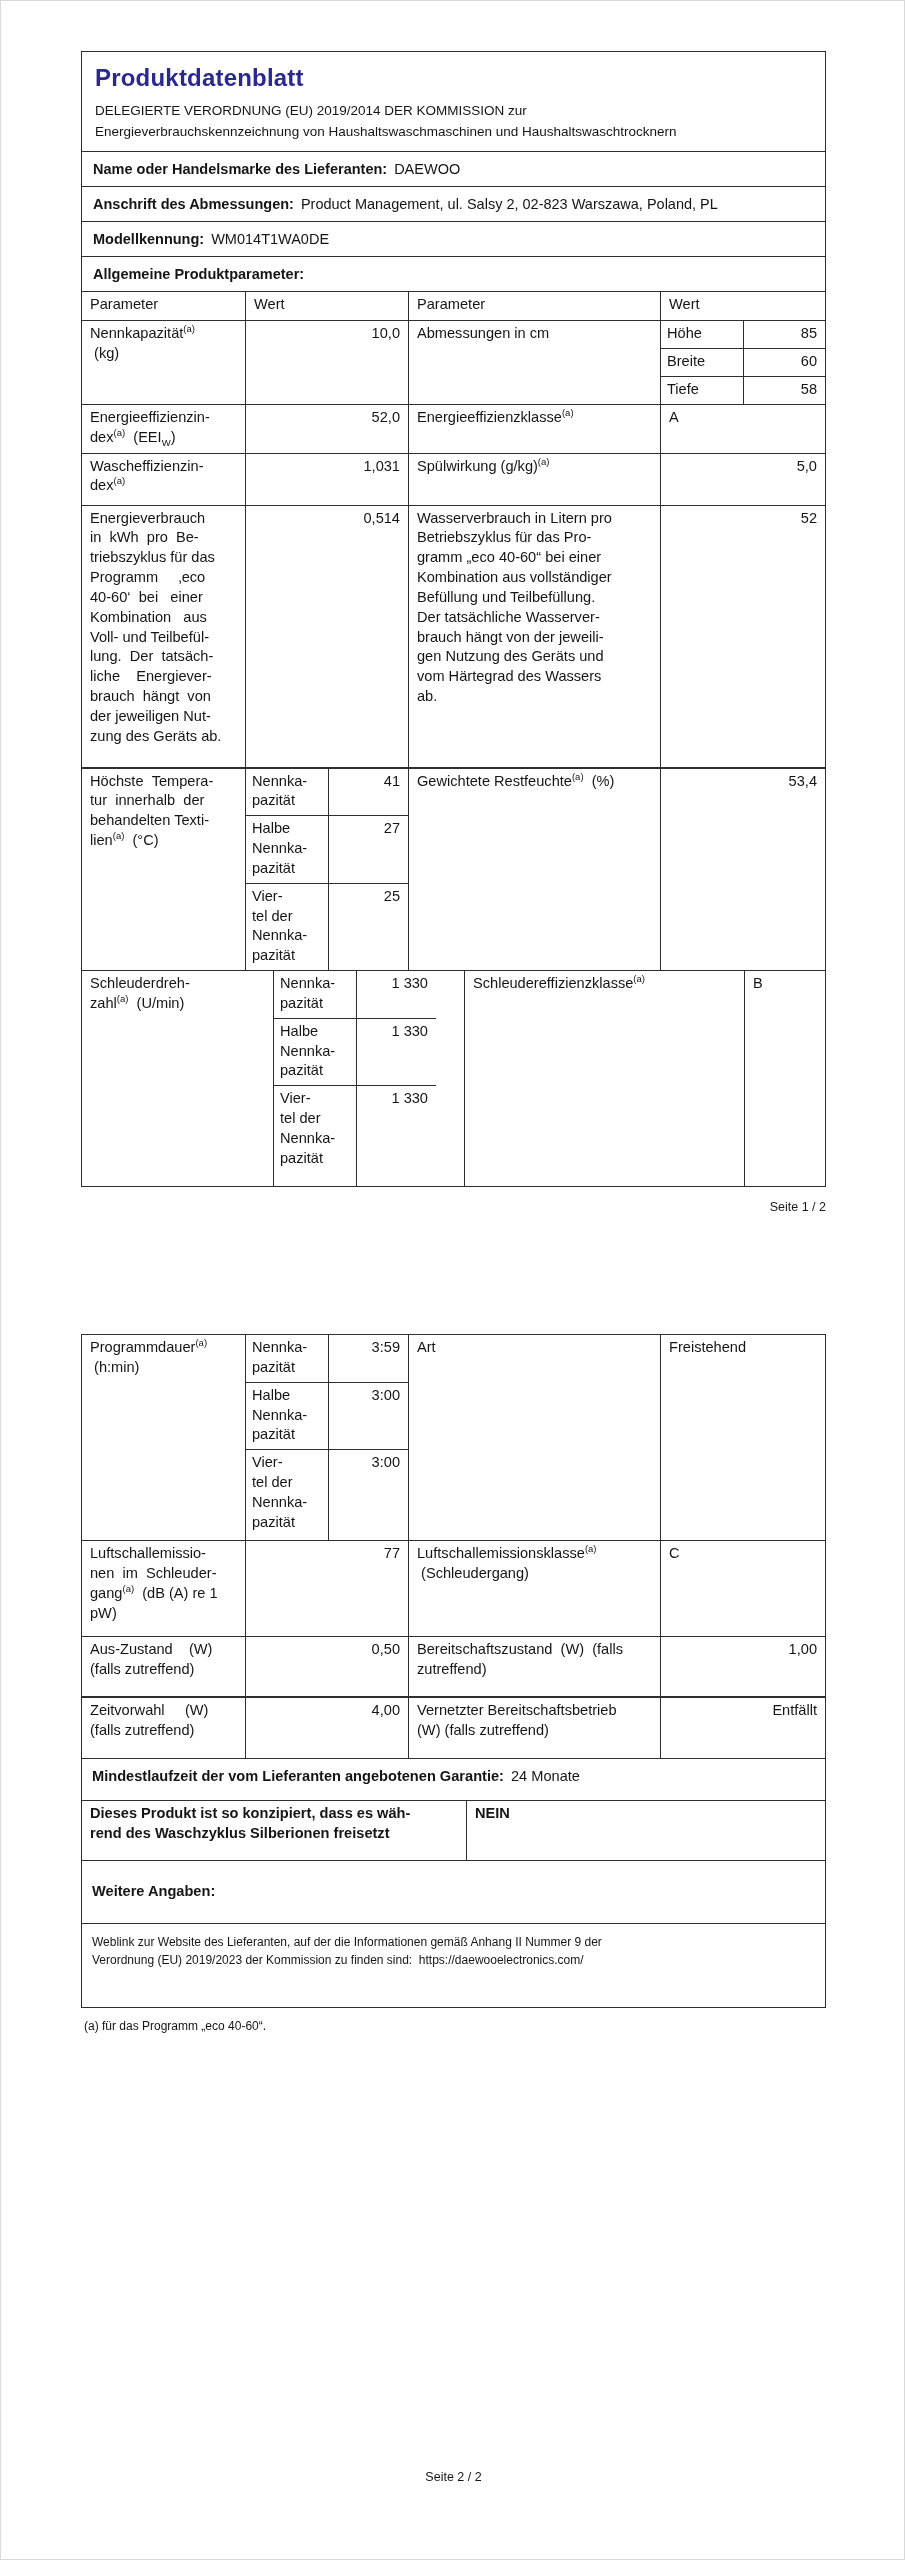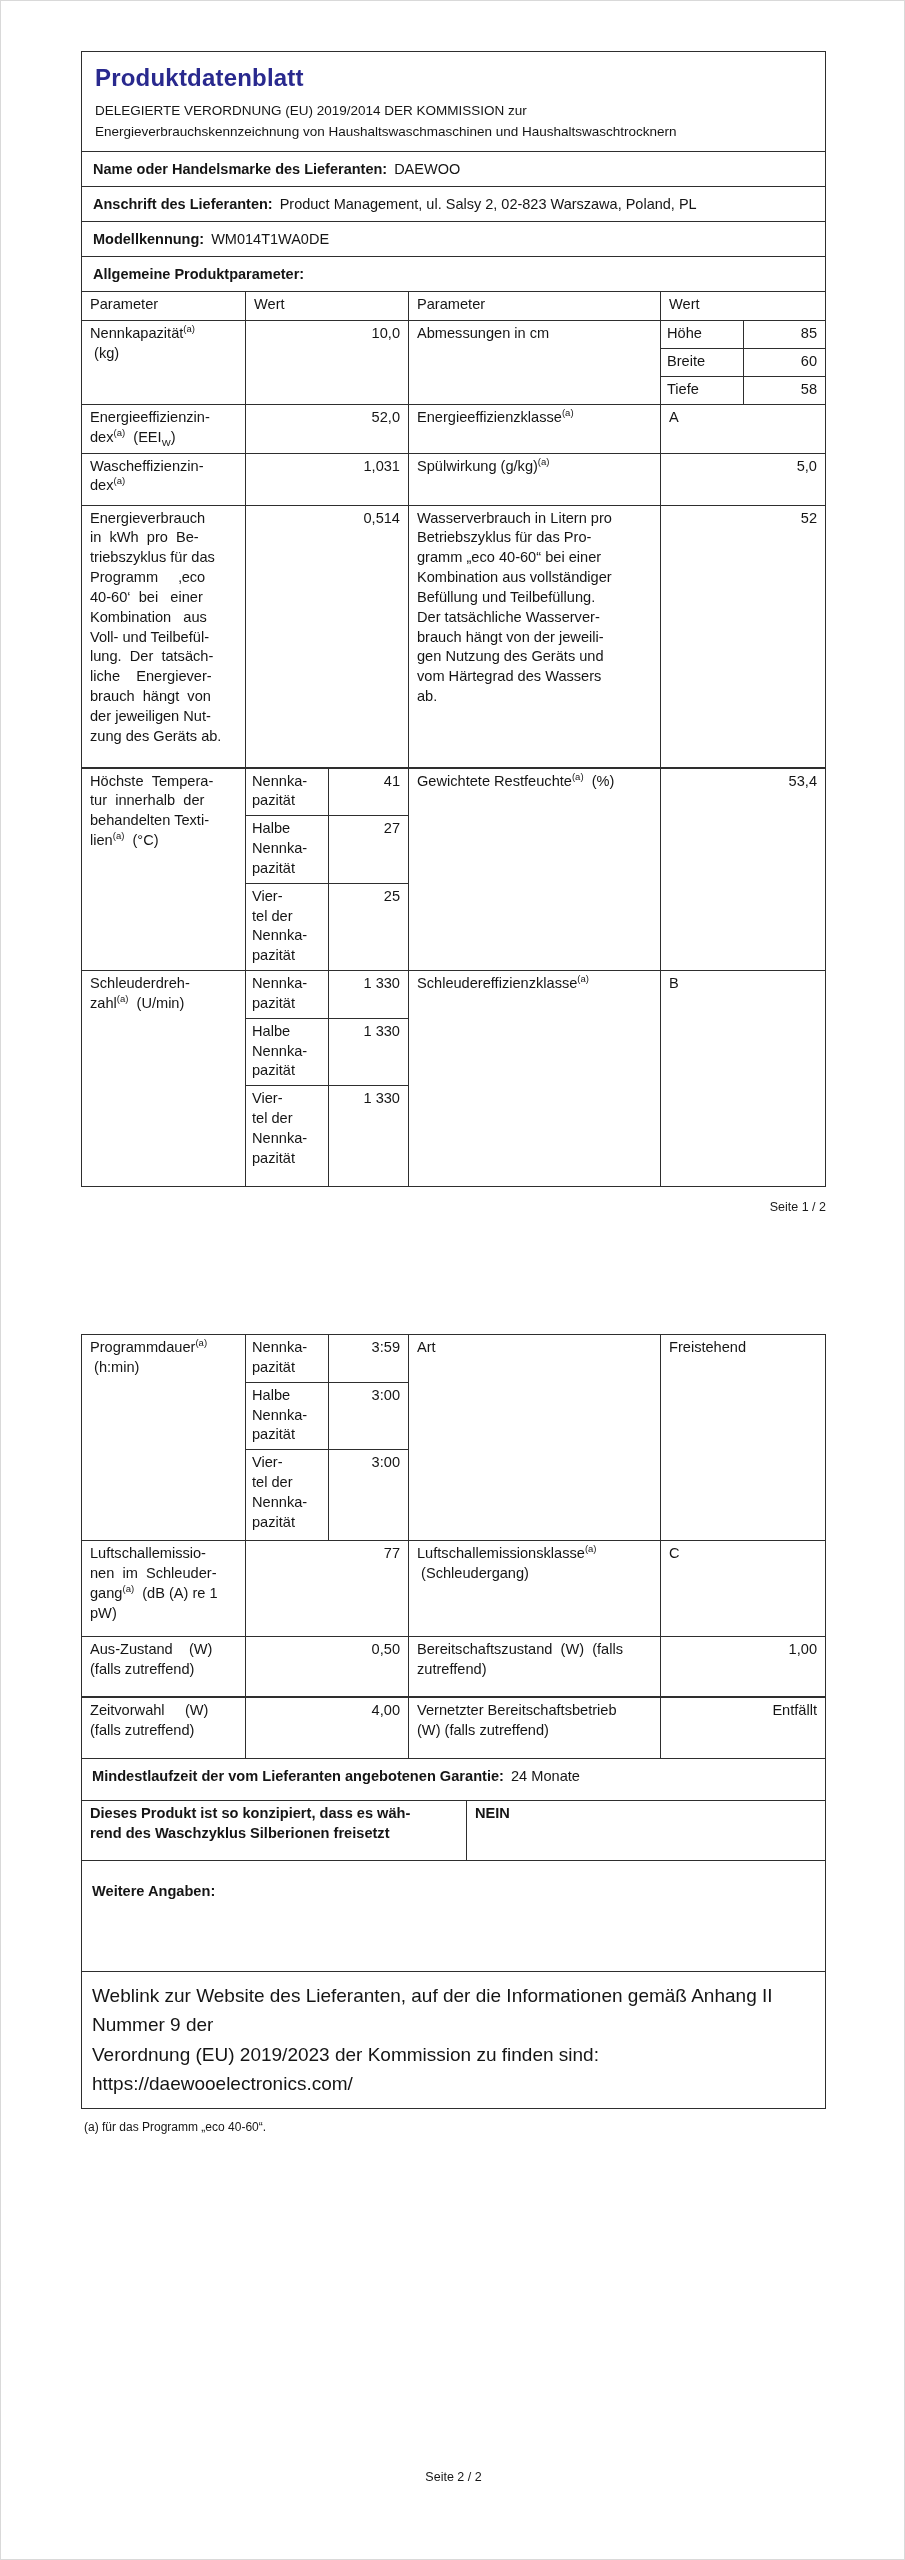--- a/index.html
+++ b/index.html
@@ -76,29 +76,29 @@
   .srow .sl { border-right: 1px solid #2e2e2e; padding: 3px 6px 4px; }
   .srow .sv { text-align: right; padding: 3px 8px 4px; }
 
   
   .h-hdr   { min-height: 26px; }
   .r-dim .srow   { min-height: 26px; }
   .r-eei   { min-height: 44px; }
   .r-wasch { min-height: 52px; }
   .r-energie { min-height: 262px; }
   .r-temp  { min-height: 200px; }
-  .r-schleuder { min-height: 216px; }
+  .r-schleuder { min-height: 216px; gap: 28px; }
   .r-dauer { min-height: 205px; }
   .r-laerm { min-height: 96px; }
   .r-aus   { min-height: 60px; }
   .r-zeit  { min-height: 62px; }
   .r-garantie { min-height: 42px; display: block; padding: 8px 10px; }
   .r-silber { grid-template-columns: 384px 1fr; min-height: 60px; }
   .r-weitere { min-height: 50px; display: block; padding: 21px 10px; }
-  .r-weblink { min-height: 84px; display: block; padding: 9px 10px; font-size: 19px; line-height: 1.55; margin-top: 48px; }
+  .r-weblink { min-height: 84px; display: block; padding: 9px 10px; font-size: 12px; line-height: 1.55; }
 
   sup { font-size: 9.5px; line-height: 0; vertical-align: super; }
   sub { font-size: 9.5px; line-height: 0; vertical-align: sub; }
 
   .page-foot {
     margin-top: 13px;
     text-align: right;
     font-size: 12.5px;
     color: #1a1a1a;
   }
@@ -118,21 +118,21 @@
   <div class="box title-box">
     <h1 class="doc-title">Produktdatenblatt</h1>
     <div class="regulation">DELEGIERTE VERORDNUNG (EU) 2019/2014 DER KOMMISSION zur<br>Energieverbrauchskennzeichnung von Haushaltswaschmaschinen und Haushaltswaschtrocknern</div>
   </div>
 
   <div class="box">
     <span class="lbl">Name oder Handelsmarke des Lieferanten:</span><span>DAEWOO</span>
   </div>
 
   <div class="box">
-    <span class="lbl">Anschrift des Lieferanten:</span><span>Product Management, ul. Salsy 2, 02-823 Warszawa, Poland, PL</span>
+    <span class="lbl">Anschrift des Abmessungen:</span><span>Product Management, ul. Salsy 2, 02-823 Warszawa, Poland, PL</span>
   </div>
 
   <div class="box">
     <span class="lbl">Modellkennung:</span><span>WM014T1WA0DE</span>
   </div>
 
   <div class="box">
     <span class="lbl">Allgemeine Produktparameter:</span>
   </div>
 

